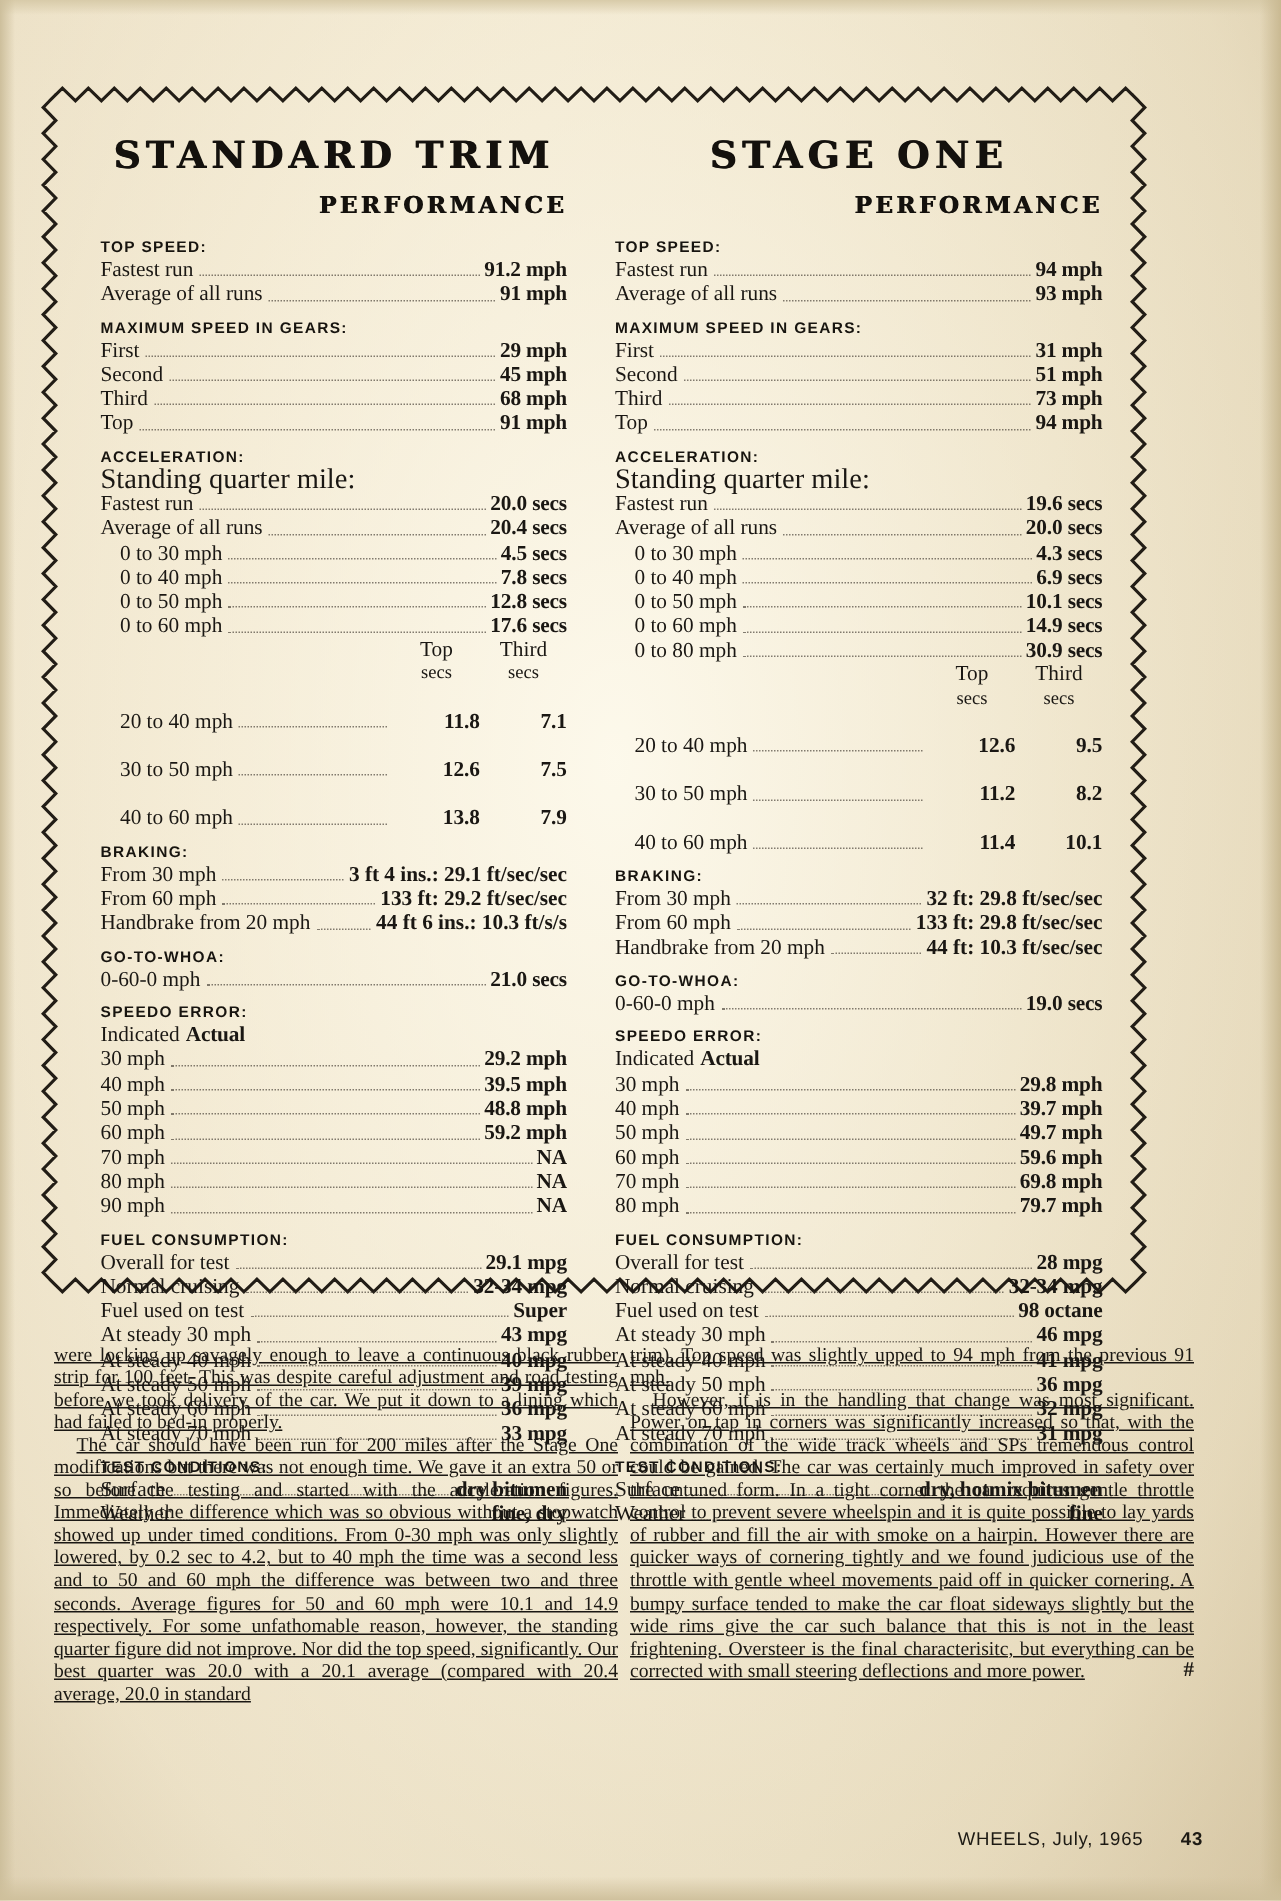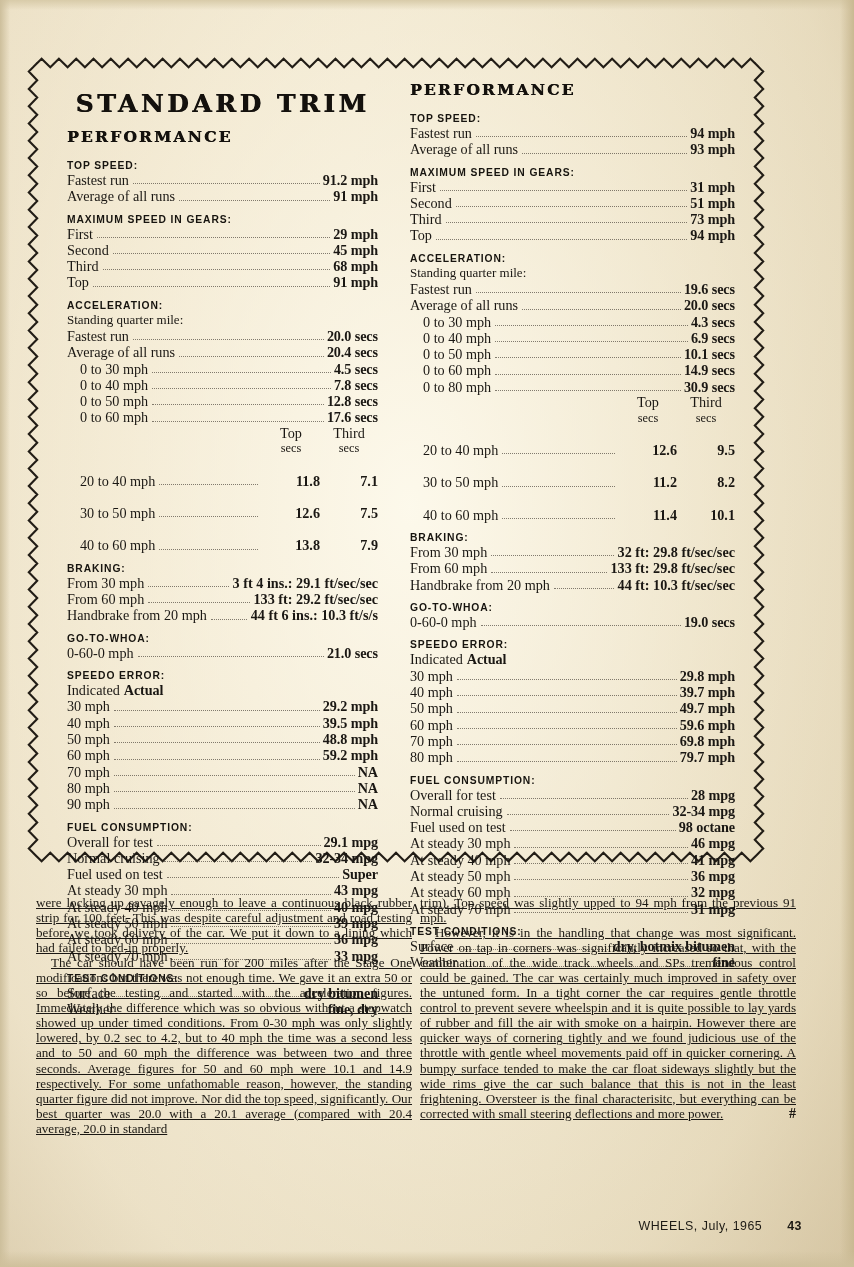--- a/index.html
+++ b/index.html
@@ -47,41 +47,41 @@
     text-align:center;
     font-family:"DejaVu Serif", serif;
     font-weight:bold;
     font-size:25px;
     letter-spacing:3.5px;
     margin:18px 0 0 0;
     color:#14110d;
     text-shadow:0.6px 0 0 #14110d;
   }
   .head-sub{
-    text-align:left;
+    text-align:right;
     font-family:"DejaVu Serif", serif;
     font-weight:bold;
     font-size:15.5px;
     letter-spacing:2.2px;
     margin:9px 0 14px 0;
     color:#14110d;
     text-shadow:0.5px 0 0 #14110d;
   }
   .col-right .head-main{font-size:25px;letter-spacing:3.5px;}
 
   .sec-head{
     font-family:"Liberation Sans", sans-serif;
     font-weight:bold;
     font-size:10.3px;
     letter-spacing:0.9px;
     margin:9px 0 1px 0;
     color:#17140f;
   }
   .plain{
-    font-size:13px;
+    font-size:19px;
     line-height:16.2px;
     margin:0;
     white-space:nowrap;
   }
 
   
   .row{
     display:flex;align-items:flex-end;
     font-size:14.2px;
     line-height:16.3px;
@@ -372,20 +372,21 @@
               <span class="lead"></span>
               <span class="val">dry bitumen</span>
             </div>
             <div class="row">
               <span class="lbl">Weather</span>
               <span class="lead"></span>
               <span class="val">fine, dry</span>
             </div>
           </div>
         <div class="col col-right">
+            <div class="head-main">STAGE ONE</div>
             <div class="head-sub">PERFORMANCE</div>
             <div class="sec-head">TOP SPEED:</div>
             <div class="row">
               <span class="lbl">Fastest run</span>
               <span class="lead"></span>
               <span class="val">94 mph</span>
             </div>
             <div class="row">
               <span class="lbl">Average of all runs</span>
               <span class="lead"></span>

